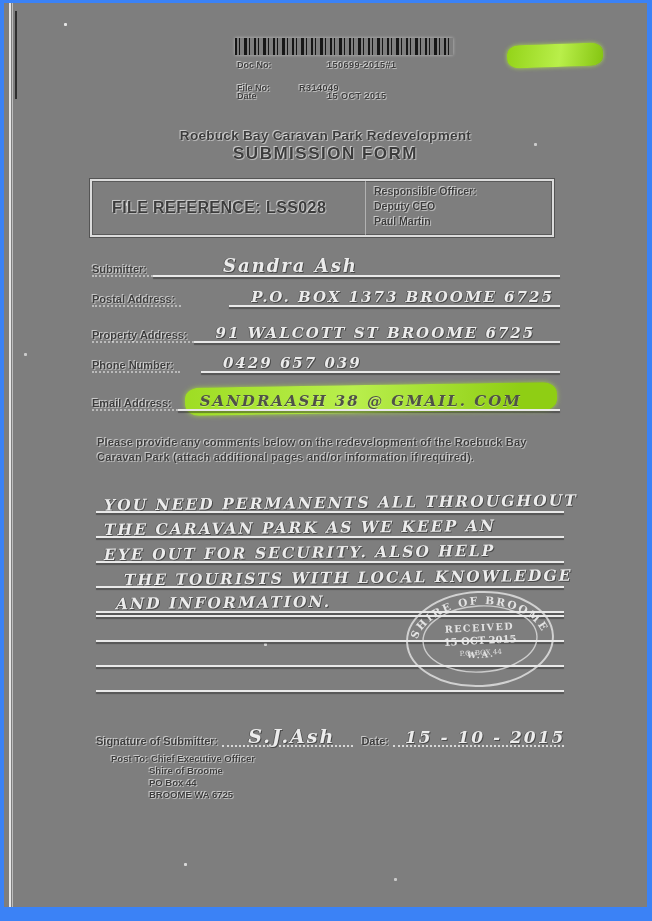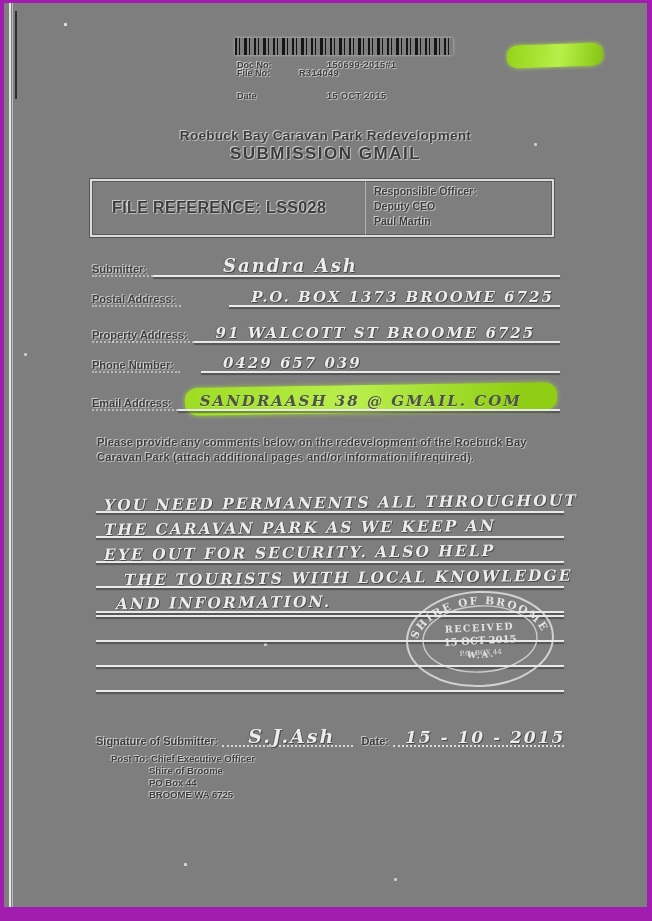--- a/index.html
+++ b/index.html
@@ -1,16 +1,16 @@
 <!DOCTYPE html>
 <html><head>
 <meta charset="utf-8">
 <style>
   html,body{margin:0;padding:0;background:#070707;}
-  .viewport{position:relative;width:652px;height:921px;background:#a21caf;overflow:hidden;
+  .viewport{position:relative;width:652px;height:921px;background:#3b82f6;overflow:hidden;
             font-family:"Liberation Sans",sans-serif;}
   .page{position:absolute;left:4px;top:3px;right:5px;bottom:14px;background:#7e7e7e;overflow:hidden;}
   .vline{position:absolute;left:5px;top:0;bottom:0;width:2px;background:rgba(250,250,250,.85);}
   .vline2{position:absolute;left:8px;top:0;bottom:0;width:1px;background:rgba(250,250,250,.5);}
   .vdark{position:absolute;left:11px;top:8px;height:88px;width:2px;background:#2f2f2f;}
 
   .print{color:#3c3c3c;font-weight:700;
          text-shadow:-1px -1px 0 rgba(255,255,255,.55),1px 1px 0 rgba(255,255,255,.4),0 0 2px rgba(255,255,255,.35);}
   .hand{font-family:"DejaVu Serif",serif;font-style:italic;font-weight:700;color:#ececec;
         text-shadow:1px 1px 0 #4a4a4a,-1px 0 0 rgba(60,60,60,.45);letter-spacing:2px;white-space:nowrap;}
@@ -82,31 +82,31 @@
     <div class="vdark"></div>
     <div class="speck" style="left:60px;top:20px;"></div>
 
     <div class="barcode"></div>
     <div class="hl-blob"></div>
 
     <div class="meta-row print" style="left:233px;top:57px;">
       <span class="lbl">Doc No:</span>
       <span class="val" style="margin-left:28px;">150699-2015#1</span>
     </div>
-    <div class="meta-row print" style="left:233px;top:65px;">
+    <div class="meta-row print" style="left:233px;top:80px;">
       <span class="lbl">File No:</span>
       <span class="val">R314049</span>
     </div>
     <div class="meta-row print" style="left:233px;top:88px;">
       <span class="lbl">Date</span>
       <span class="val" style="margin-left:28px;">15 OCT 2015</span>
     </div>
 
     <div class="title print">Roebuck Bay Caravan Park Redevelopment</div>
-    <div class="subtitle print">SUBMISSION GMAIL</div>
+    <div class="subtitle print">SUBMISSION FORM</div>
 
     <div class="refbox">
       <div class="left print">FILE REFERENCE:  LSS028</div>
       <div class="right print">
         <div>Responsible Officer:</div>
         <div>Deputy CEO</div>
         <div>Paul Martin</div>
       </div>
     </div>
 

